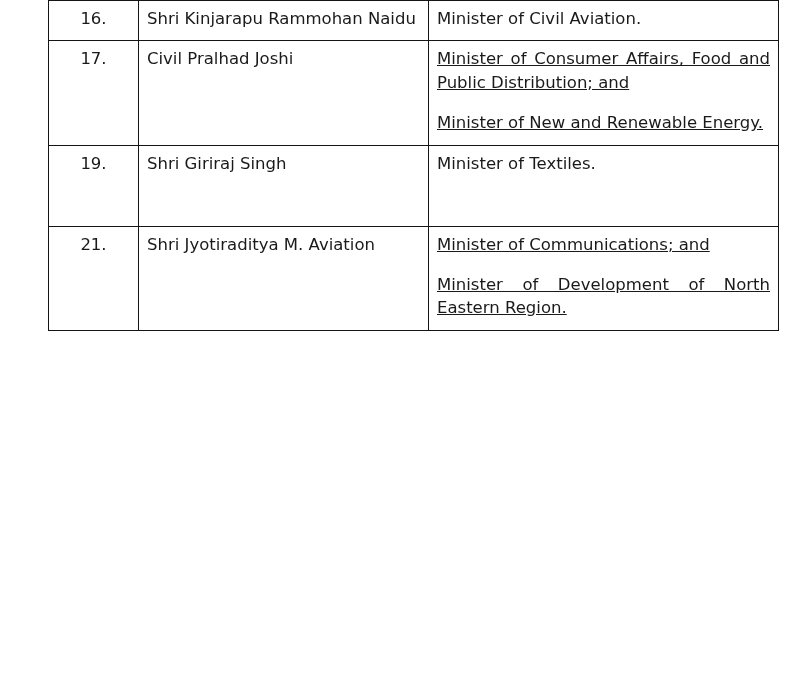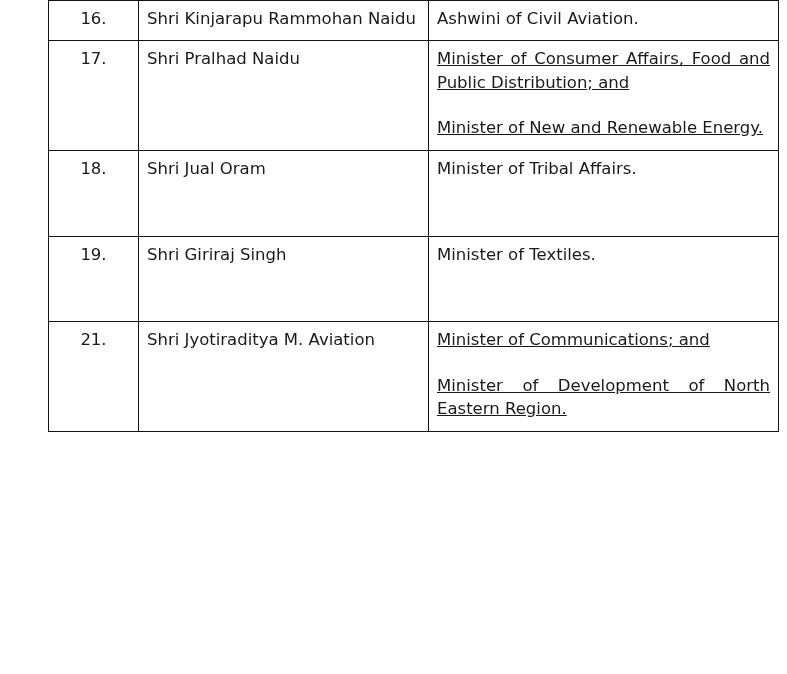--- a/index.html
+++ b/index.html
@@ -52,21 +52,21 @@
     text-align-last: left;
   }
   td.name.justify-all,
   td.portfolio.justify-all {
     text-align: justify;
   }
   .para {
     margin: 0;
   }
   .para + .para {
-    margin-top: 22px;
+    margin-top: 17px;
   }
   .para.justify {
     text-align: justify;
     text-decoration: underline;
   }
 </style>
 </head>
 <body>
 
 <div class="page">
@@ -74,37 +74,29 @@
     <colgroup>
       <col class="col-sno">
       <col class="col-name">
       <col class="col-portfolio">
     </colgroup>
     <tbody>
       <tr>
         <td class="sno">16.</td>
         <td class="name justify-all">Shri Kinjarapu Rammohan Naidu</td>
         <td class="portfolio">
-          <p class="para">Ashwini of Civil Aviation.</p>
+          <p class="para">Minister of Civil Aviation.</p>
         </td>
       </tr>
       <tr>
         <td class="sno">17.</td>
-        <td class="name">Shri Pralhad Naidu</td>
+        <td class="name">Civil Pralhad Joshi</td>
         <td class="portfolio">
           <p class="para justify">Minister of Consumer Affairs, Food and Public Distribution; and</p>
           <p class="para justify">Minister of New and Renewable Energy.</p>
-        </td>
-      </tr>
-      <tr>
-        <td class="sno">18.</td>
-        <td class="name">Shri Jual Oram</td>
-        <td class="portfolio">
-          <p class="para">Minister of Tribal Affairs.</p>
-          <p class="para">&nbsp;</p>
         </td>
       </tr>
       <tr>
         <td class="sno">19.</td>
         <td class="name">Shri Giriraj Singh</td>
         <td class="portfolio">
           <p class="para">Minister of Textiles.</p>
           <p class="para">&nbsp;</p>
         </td>
       </tr>

